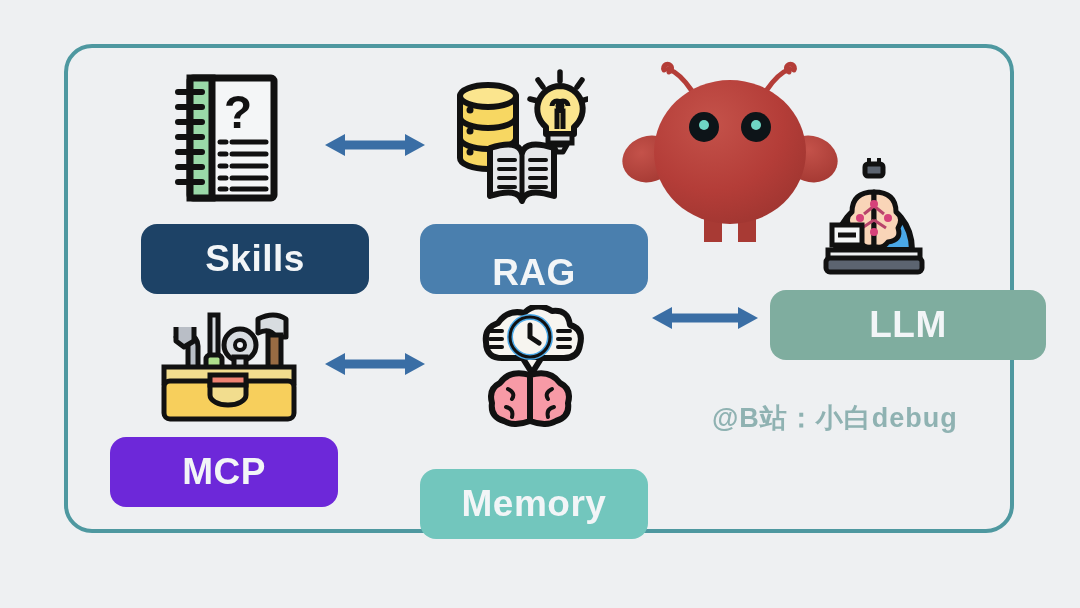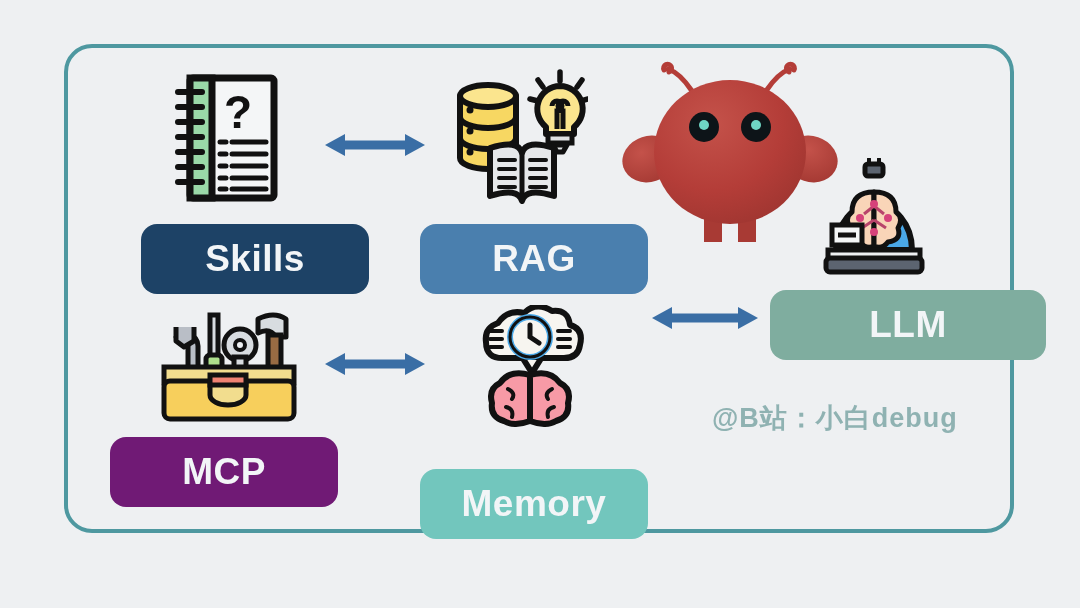--- a/index.html
+++ b/index.html
@@ -286,29 +286,29 @@
       <line x1="18" y1="17" x2="92" y2="17" stroke="#3a6ea5" stroke-width="9"></line>
       <path d="M2 17 l20-11 v22z" fill="#3a6ea5"></path>
       <path d="M108 17 l-20-11 v22z" fill="#3a6ea5"></path>
     </svg>
   </div>
 
   <div class="pill pill-skills" style="background: rgb(29, 66, 102);">
     <span>Skills</span>
   </div>
 
-  <div class="pill pill-rag" style="background: rgb(74, 127, 174);">
+  <div class="pill pill-rag" style="background: rgb(74, 127, 174); align-items: flex-end;">
     <span>RAG</span>
   </div>
 
   <div class="pill pill-llm" style="background: rgb(127, 173, 159);">
     <span>LLM</span>
   </div>
 
-  <div class="pill pill-mcp" style="background: #701a75;">
+  <div class="pill pill-mcp" style="background: #6d28d9;">
     <span>MCP</span>
   </div>
 
   <div class="pill pill-memory" style="background: rgb(114, 198, 189);">
     <span>Memory</span>
   </div>
 
   <div class="watermark" style="color: rgb(143, 178, 178); margin-top: 14px;">@B站：小白debug</div>
 
 </div>

